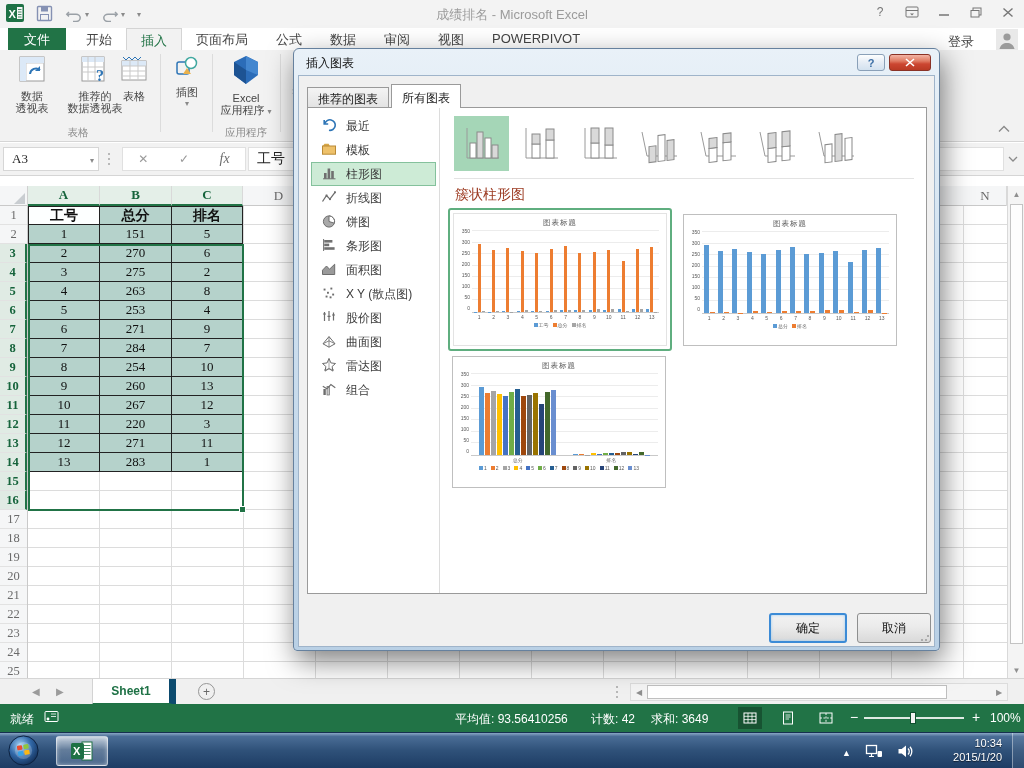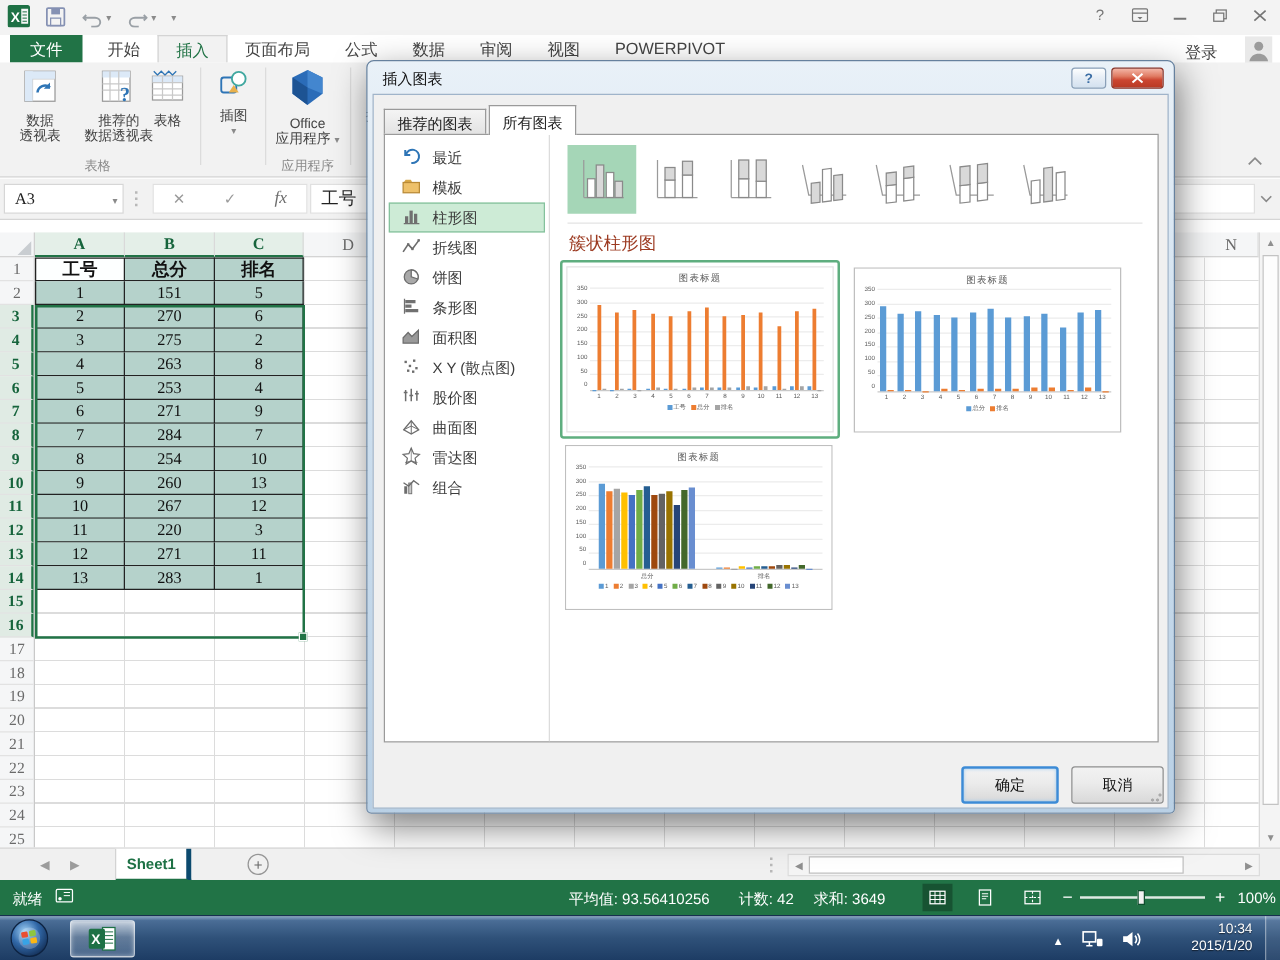--- a/index.html
+++ b/index.html
@@ -71,21 +71,21 @@
 .tcell.active{background:#fdffff}
 .selbox{position:absolute;left:28px;top:244px;width:216px;height:267px;border:2px solid #217346;pointer-events:none}
 .fillhandle{position:absolute;left:239px;top:506px;width:7px;height:7px;background:#217346;border:1px solid #fff}
 .vscroll{position:absolute;left:1007px;top:186px;width:17px;height:492px;background:#f4f4f4;border-left:1px solid #d9d9d9}
 .varrow{position:absolute;left:1px;width:15px;height:16px;display:flex;align-items:center;justify-content:center;color:#8f8f8f;font-size:8px}
 .vthumb{position:absolute;left:2px;top:18px;width:13px;height:440px;background:#fdfdfd;border:1px solid #c3c3c3}
 
 
 .sheettabs{position:absolute;left:0;top:678px;width:1024px;height:26px;background:#f0f0f0;border-top:1px solid #d5d5d5}
 .tabnav{position:absolute;top:7px;color:#9b9b9b;font-size:10px}
-.sheettab{position:absolute;left:92px;top:0;width:61px;height:26px;background:#fff;border-left:1px solid #d3d3d3;border-right:4px solid #0c4a6e;
+.sheettab{position:absolute;left:92px;top:0;width:84px;height:26px;background:#fff;border-left:1px solid #d3d3d3;border-right:7px solid #0c4a6e;
   border-bottom:2px solid #1e7145;display:flex;align-items:center;justify-content:center;color:#1e7145;font-weight:bold;font-size:12px}
 .addsheet{position:absolute;left:198px;top:4px;width:17px;height:17px;border:1px solid #969696;border-radius:50%;
   display:flex;align-items:center;justify-content:center;color:#696969;font-size:12px;line-height:1}
 .hscroll{position:absolute;left:630px;top:4px;width:378px;height:18px;background:#f4f4f4;border:1px solid #dcdcdc}
 .harrow{position:absolute;top:1px;width:14px;height:14px;display:flex;align-items:center;justify-content:center;color:#8f8f8f;font-size:8px}
 .hthumb{position:absolute;left:16px;top:1px;width:300px;height:14px;background:#fff;border:1px solid #bfbfbf}
 
 
 .statusbar{position:absolute;left:0;top:704px;width:1024px;height:28px;background:#217346;color:#fff;font-size:12px}
 .st{position:absolute;top:7px}
@@ -186,20 +186,21 @@
       </span>
       <span class="ditem">
         <svg width="18" height="14">
             <path d="M14 4l2.2 2.2L14 8.4" fill="none" stroke="#9aa0a6" stroke-width="1.5"></path>
             <path d="M16 6.2H7a4.2 3.6 0 0 0 0 7.2h3" fill="none" stroke="#9aa0a6" stroke-width="1.5"></path>
           </svg>
         <span class="drop">▾</span>
       </span>
       <span class="drop">▾</span>
     </div>
+    <div class="title-text">成绩排名 - Microsoft Excel</div>
     <div class="wincontrols">
       <span class="winbtn">?</span>
       <span class="winbtn">
         <svg width="14" height="12">
             <rect x="1" y="1" width="12" height="10" rx="1" fill="none" stroke="#767676"></rect>
             <path d="M1 4.5h12" stroke="#767676"></path>
             <path d="M7 9.5L5 7.5h4z" fill="#767676"></path>
           </svg>
       </span>
       <span class="winbtn">
@@ -300,21 +301,21 @@
     <div class="gsep" style="left:212px"></div>
 
     <div class="rbtn" style="left:216px;width:60px">
       <span class="ic">
         <svg width="34" height="32">
             <path d="M17 2l12 6v13l-12 9-12-9V8z" fill="#2b6cb8"></path>
             <path d="M17 2v14l12 5V8z" fill="#4386cf"></path>
             <path d="M17 16L5 8v13l12 9z" fill="#1d5393"></path>
           </svg>
       </span>
-      <span>Office</span>
+      <span>Excel</span>
       <span><span>应用程序</span> <span class="drop9">▾</span></span>
     </div>
     <div class="glabel" style="left:216px;width:60px">应用程序</div>
     <div class="gsep" style="left:280px"></div>
 
     <div class="rbtn" style="left:284px;width:50px">
       <span class="ic">
         <svg width="26" height="26">
             <path d="M3 22h20M3 22V4" stroke="#9a9a9a"></path>
             <rect x="6" y="12" width="4" height="10" fill="#5B9BD5"></rect>

